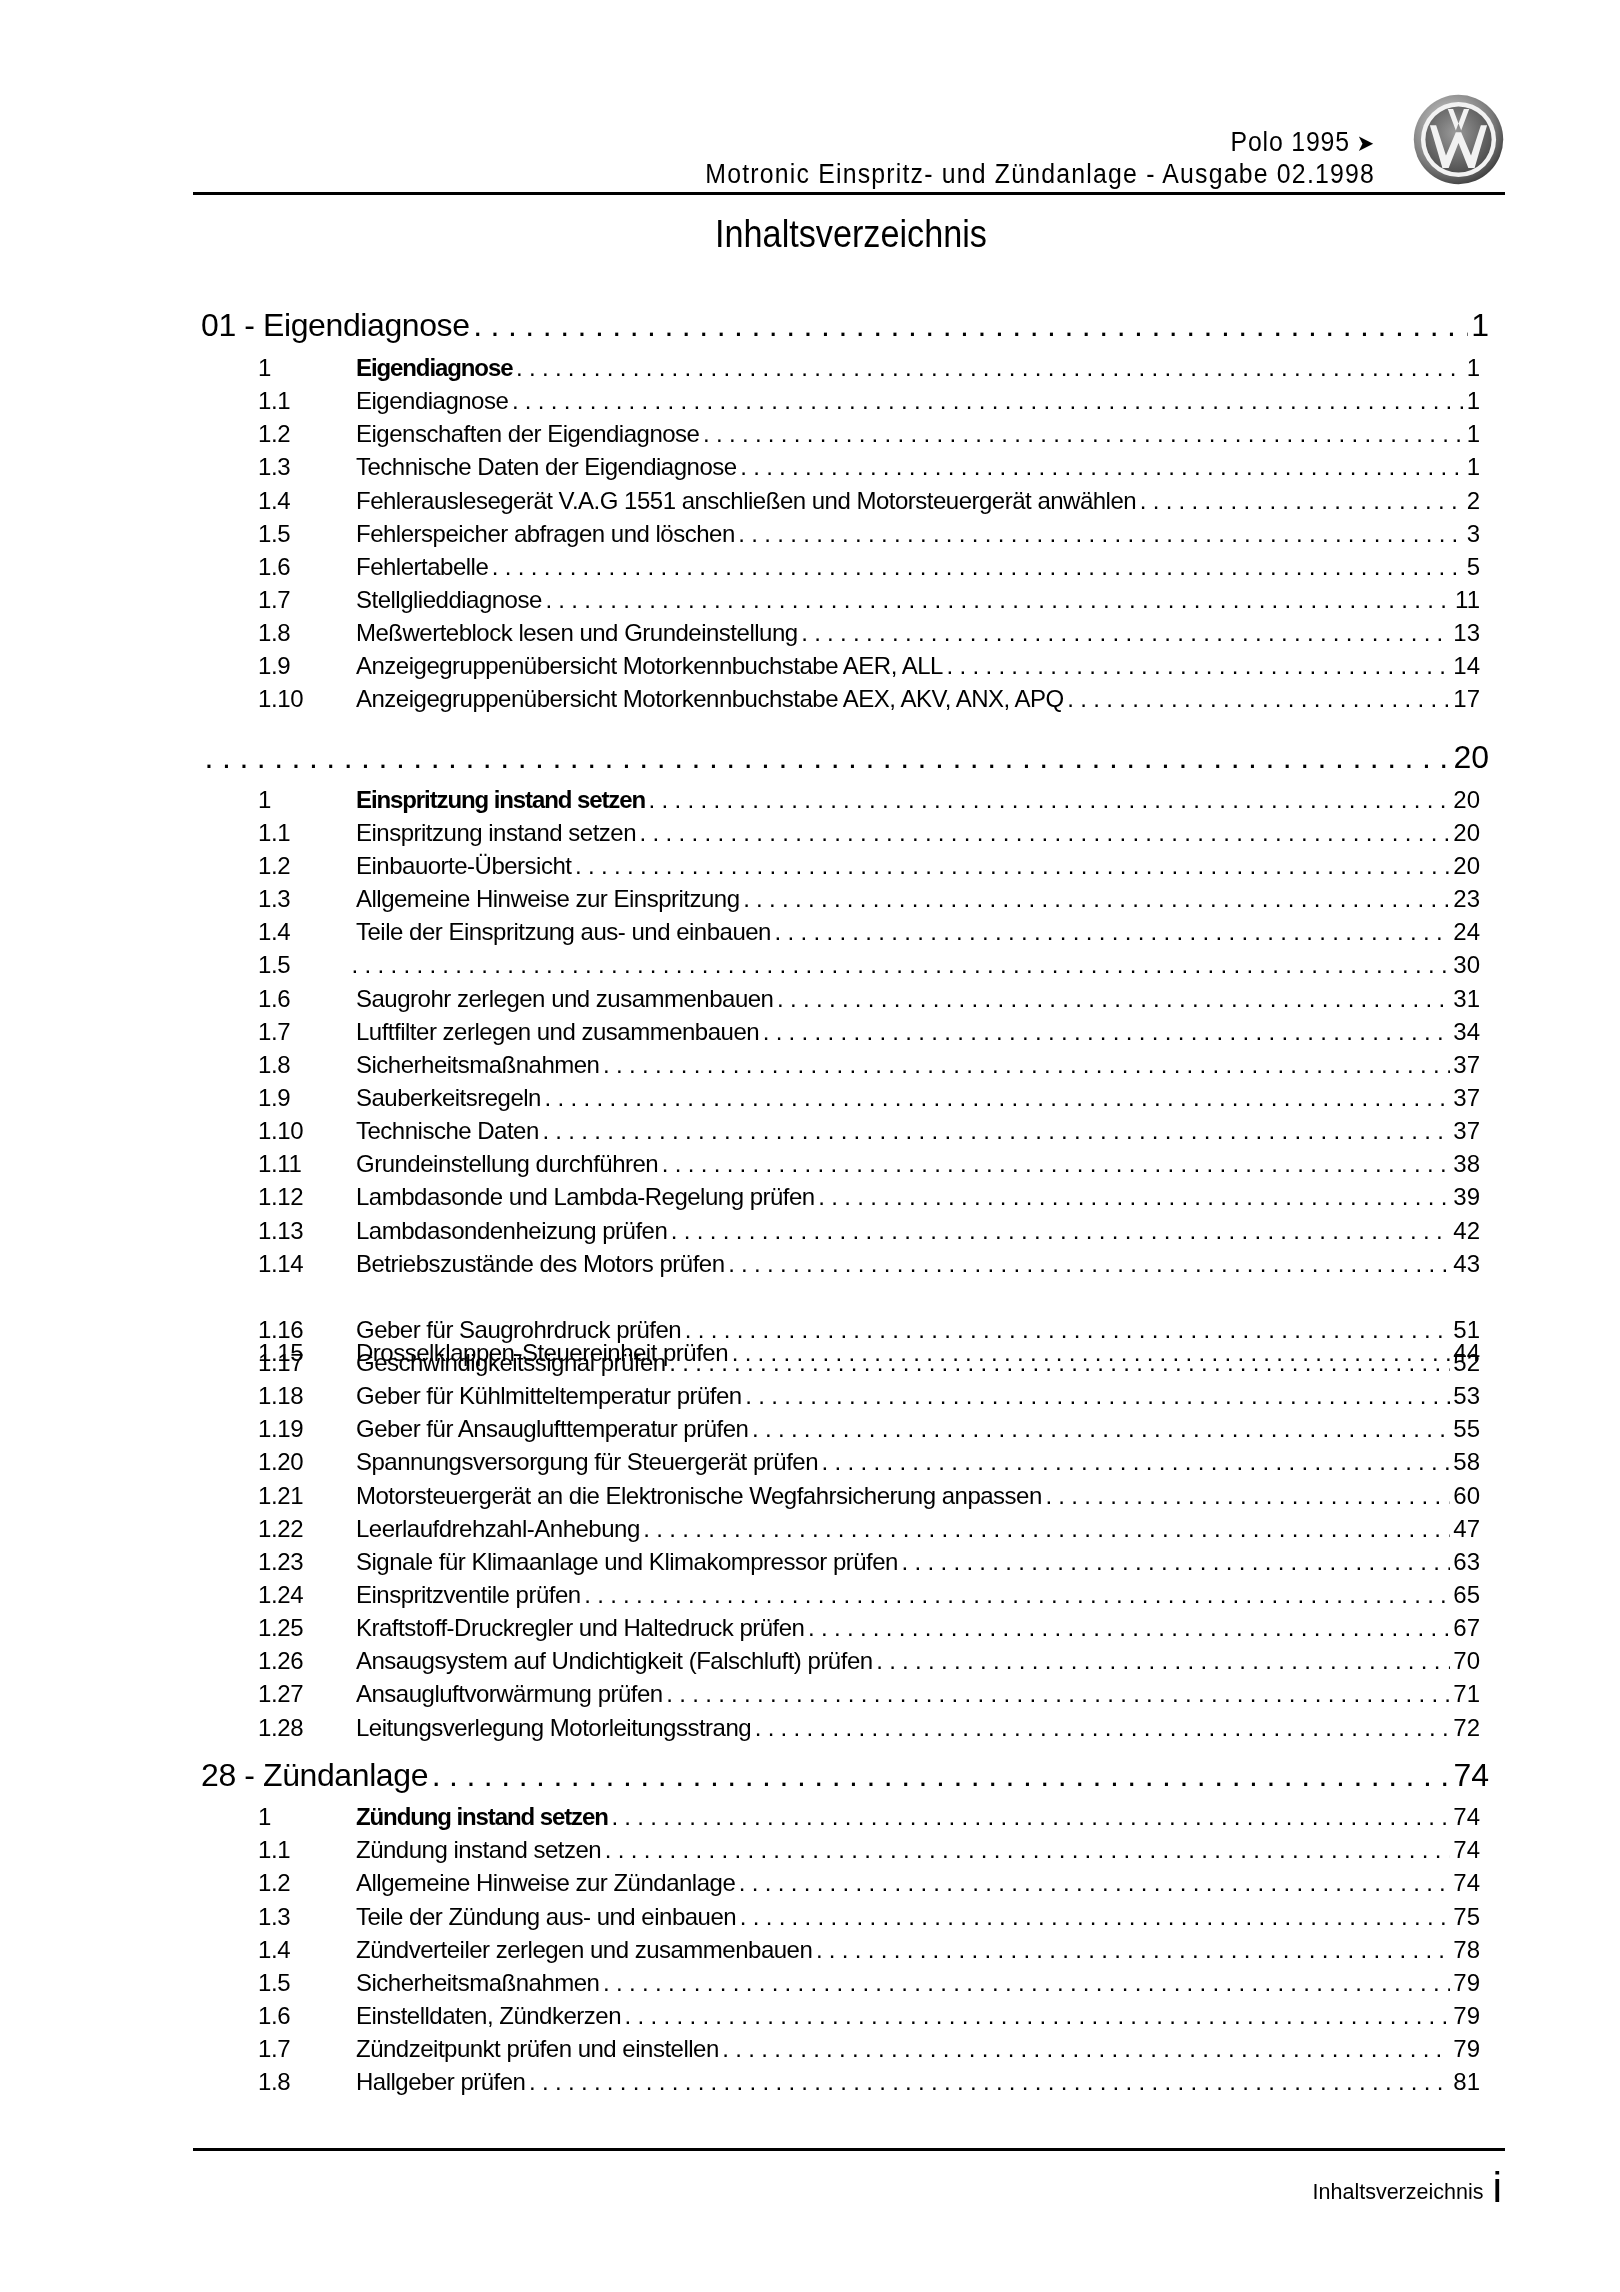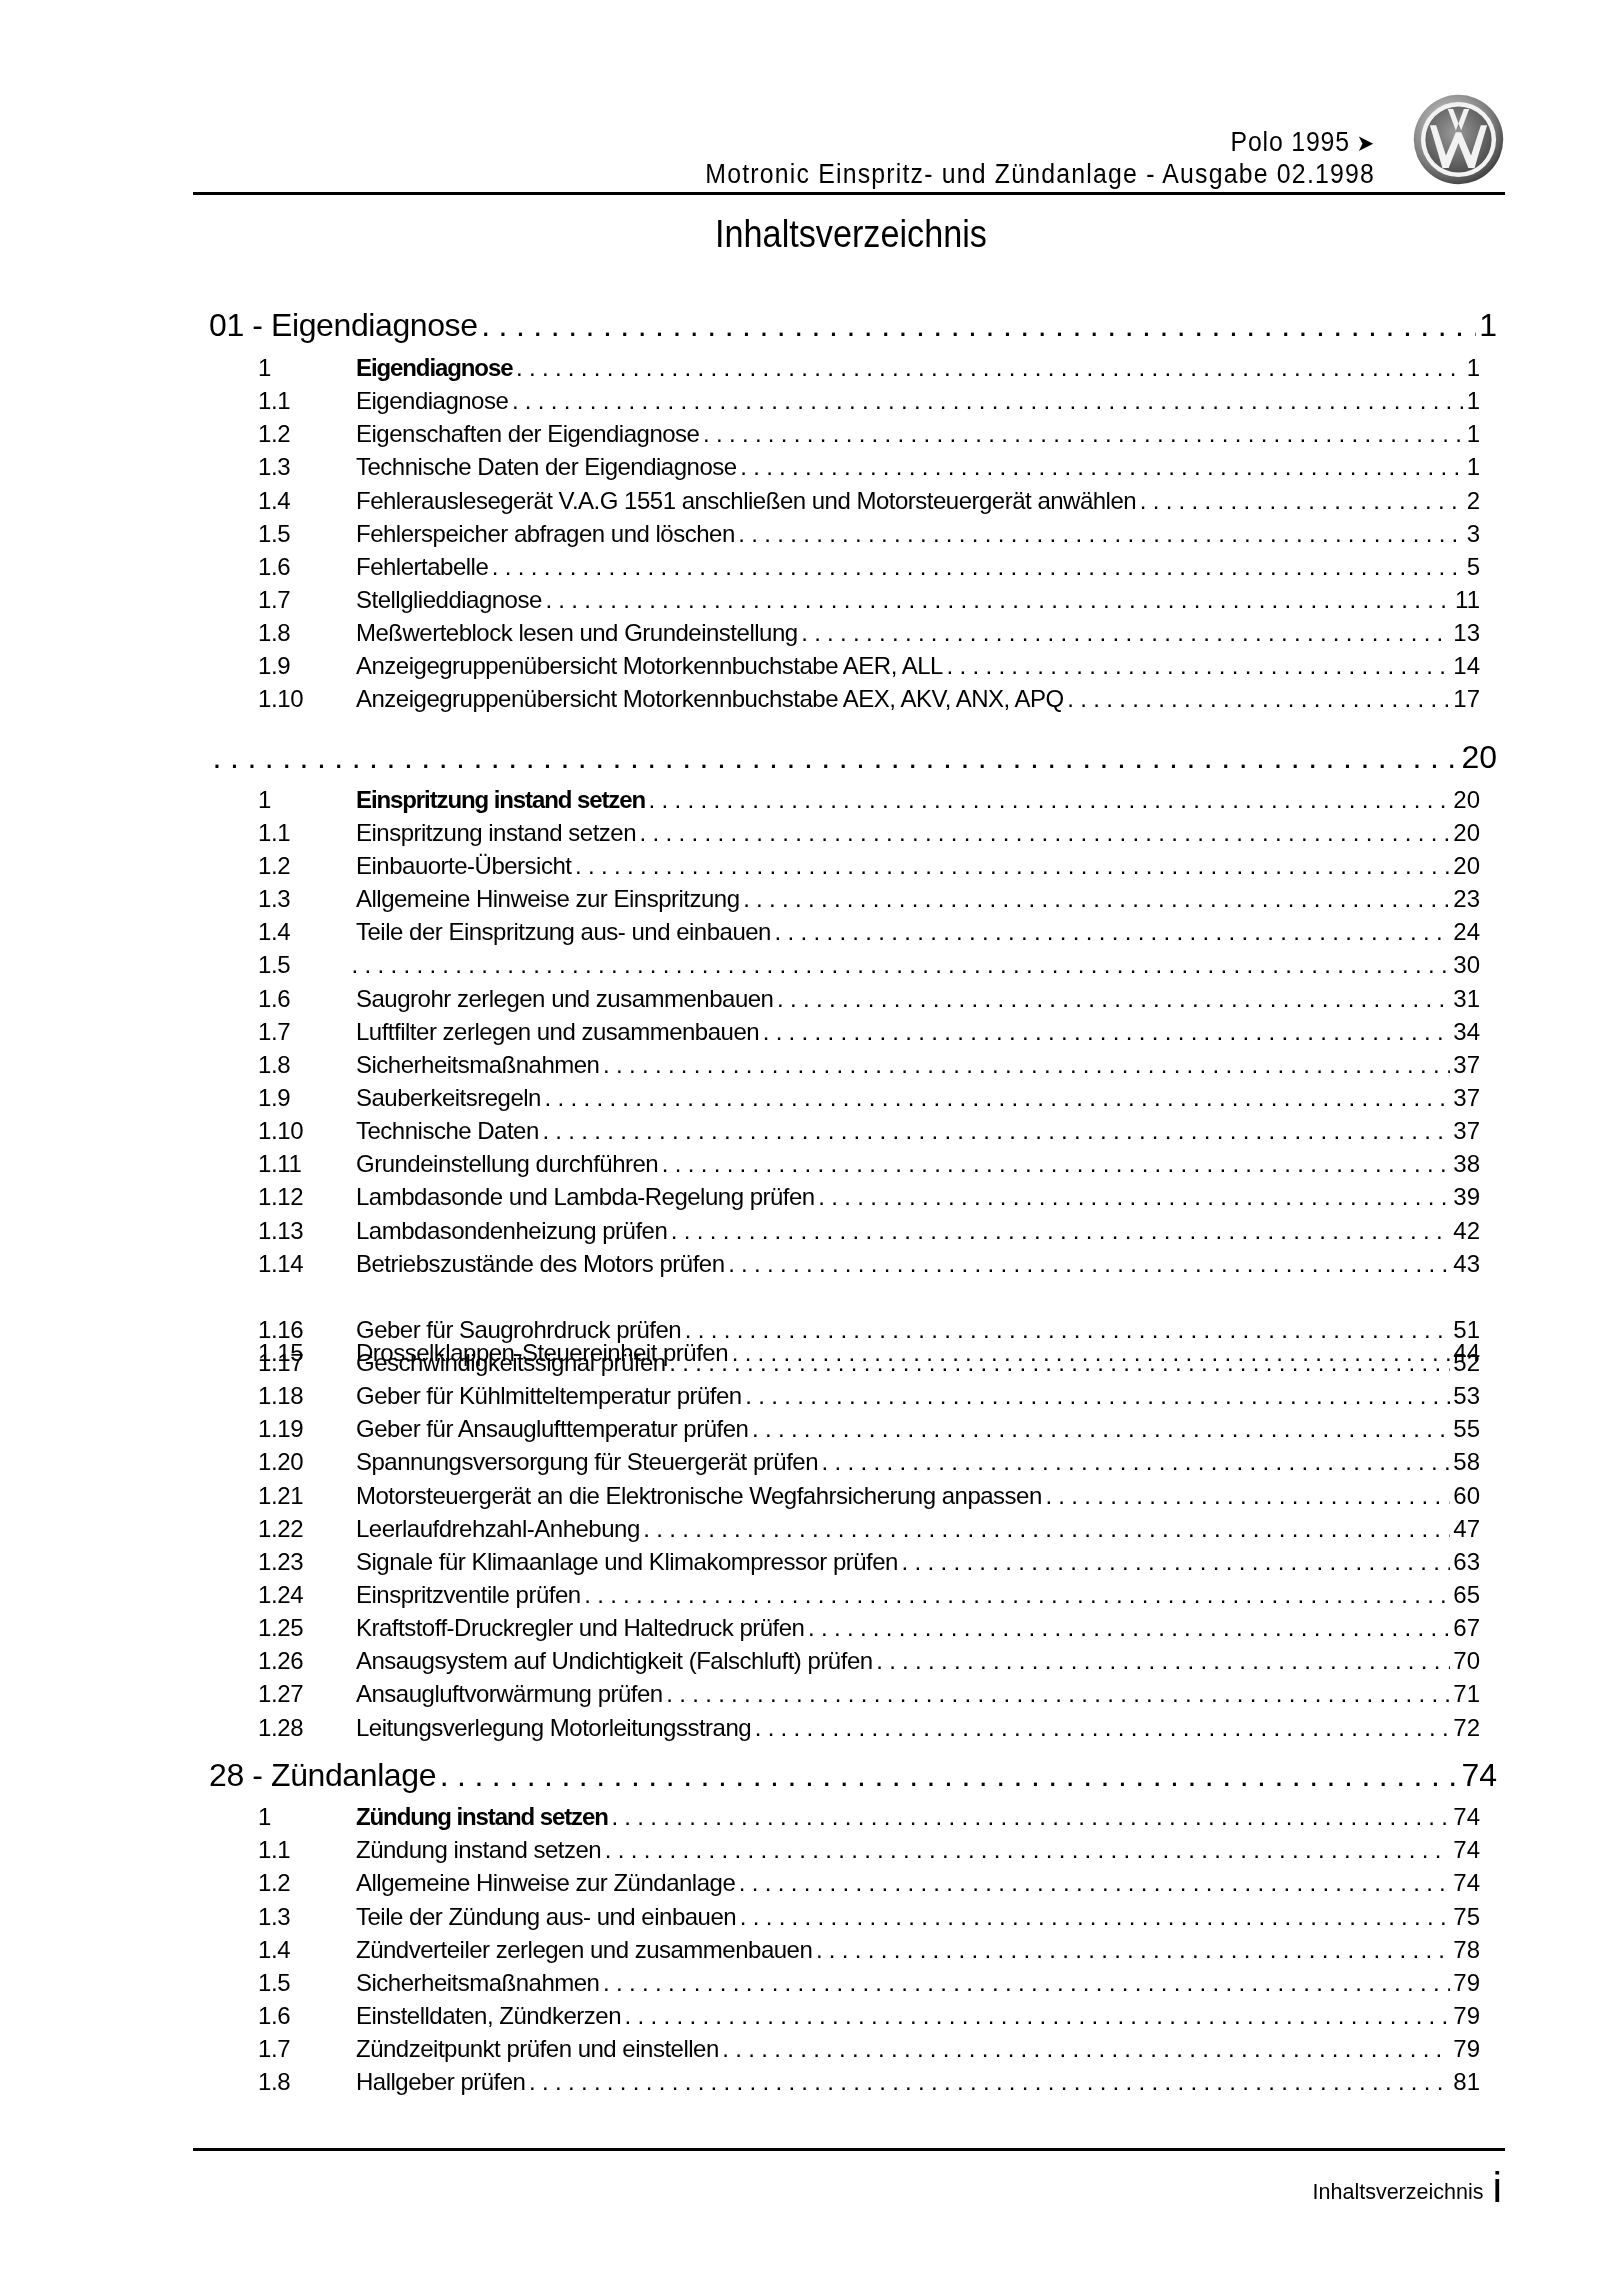--- a/index.html
+++ b/index.html
@@ -24,21 +24,21 @@
   }
   .logo {
     position: absolute; left: 1412px; top: 93px; width: 93px; height: 93px;
   }
   .doc-title {
     position: absolute; top: 213px; left: 0; width: 1702px; text-align: center;
     font-size: 38px; transform: scaleX(0.9); transform-origin: center;
   }
   .toc { position: absolute; left: 193px; width: 1288px; top: 0; }
   .chapter {
-    position: absolute; left: 16px; width: 1288px; height: 41px;
+    position: absolute; left: 8px; width: 1288px; height: 41px;
     display: flex; align-items: flex-end; font-size: 32px; line-height: 39px;
   }
   .chapter .ttl { white-space: nowrap; letter-spacing: -0.4px; }
   .leader {
     flex: 1; overflow: hidden; white-space: nowrap; margin: 0 3.6px;
     letter-spacing: 6.3px; color: #000;
   }
   .chapter .leader { letter-spacing: 8.5px; }
   .entry {
     position: absolute; left: 65px; width: 1222px; height: 32px;

